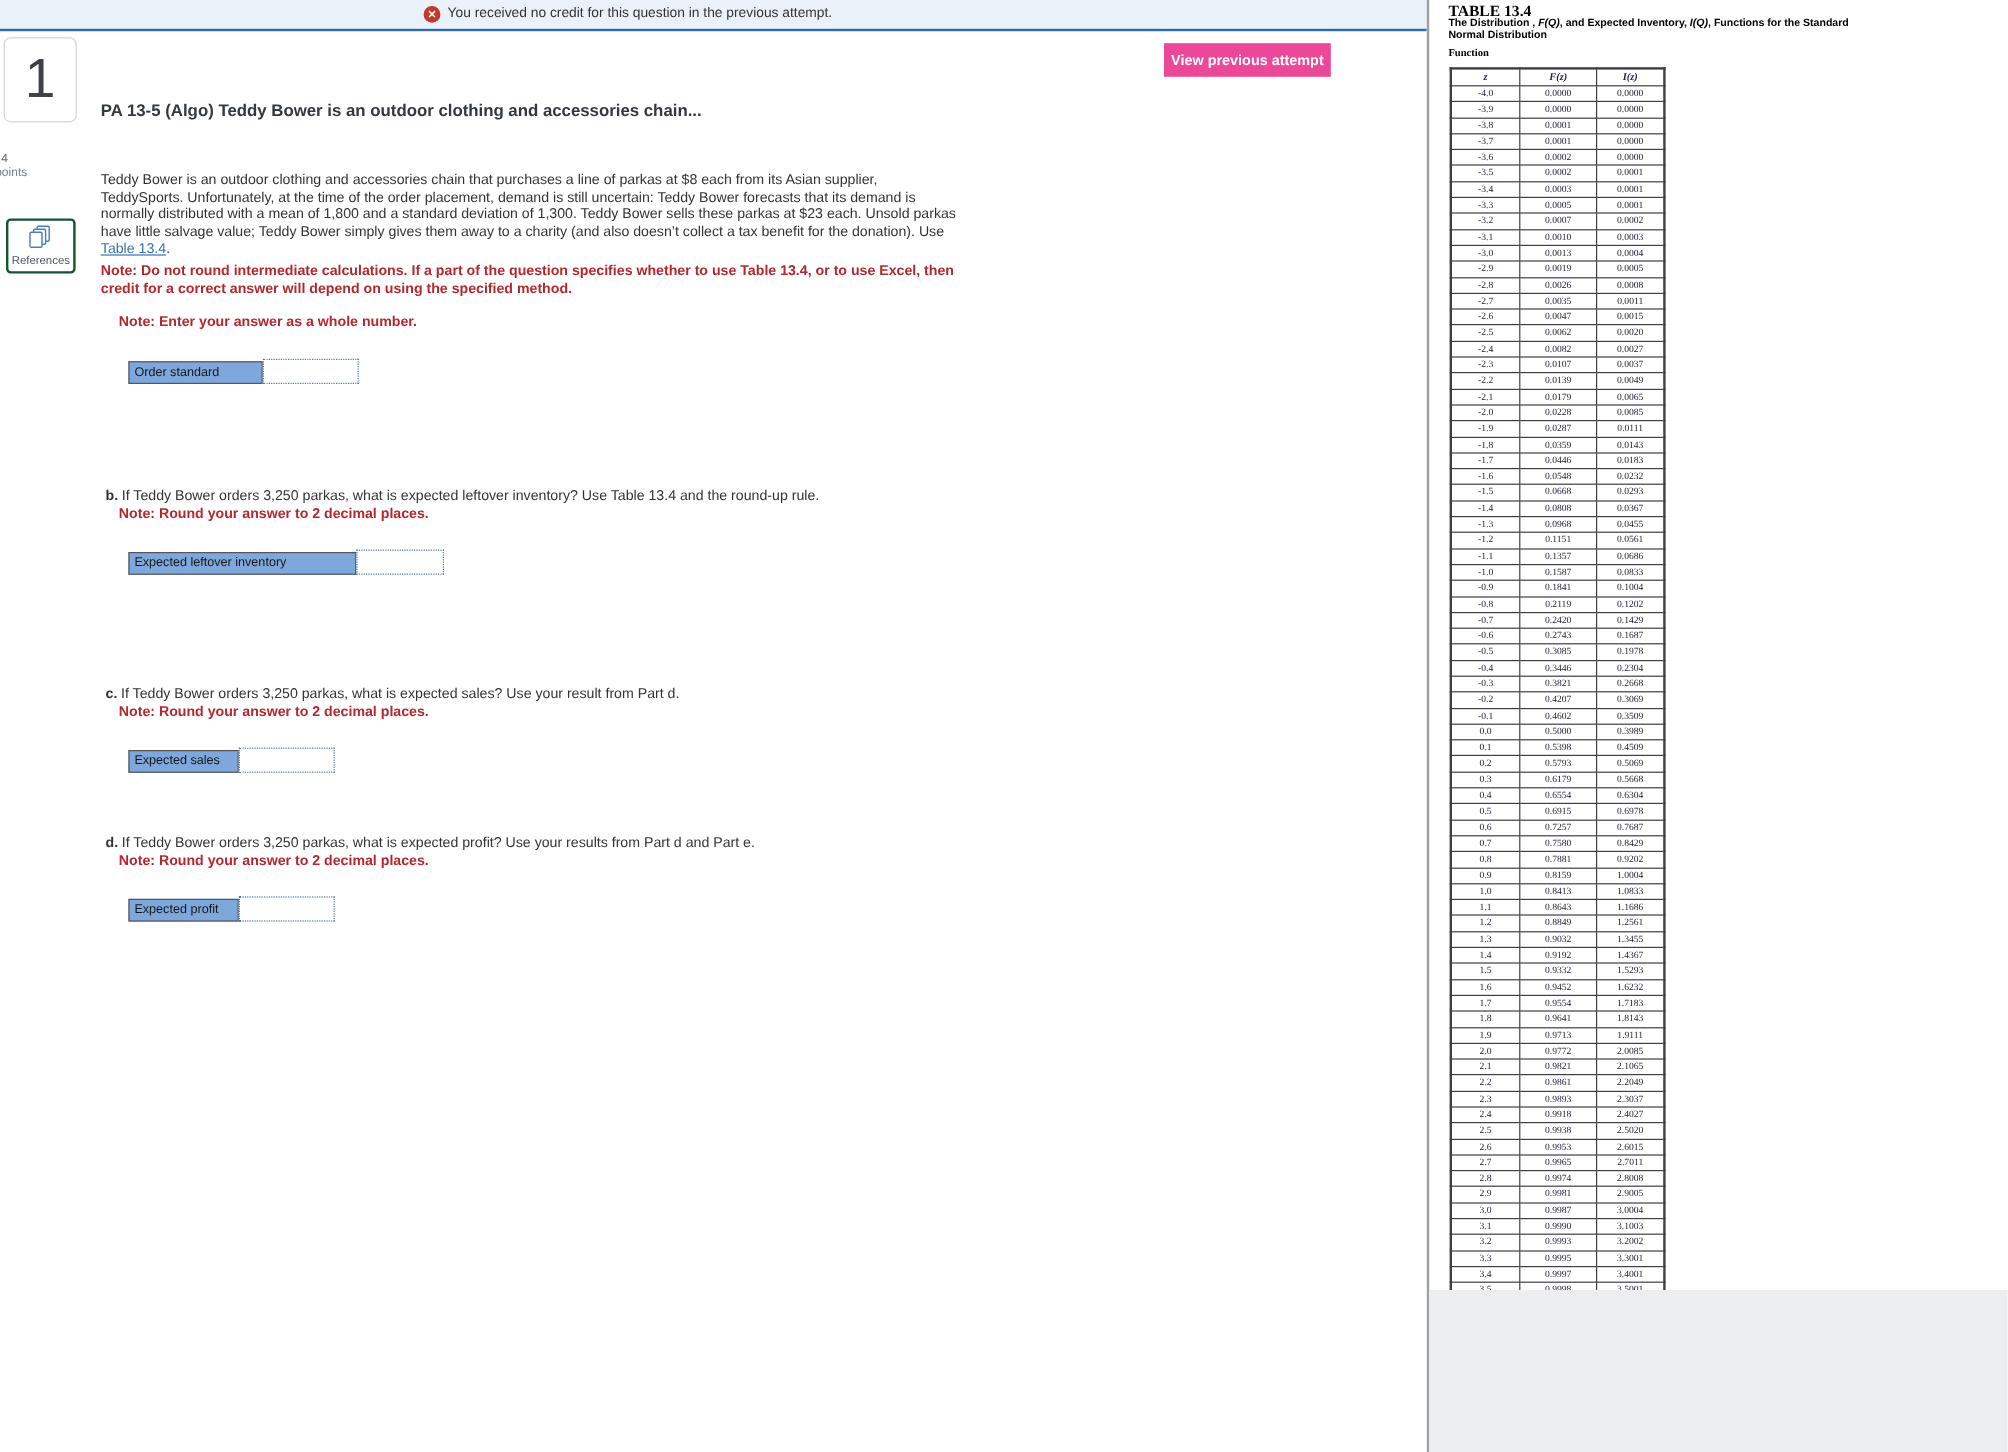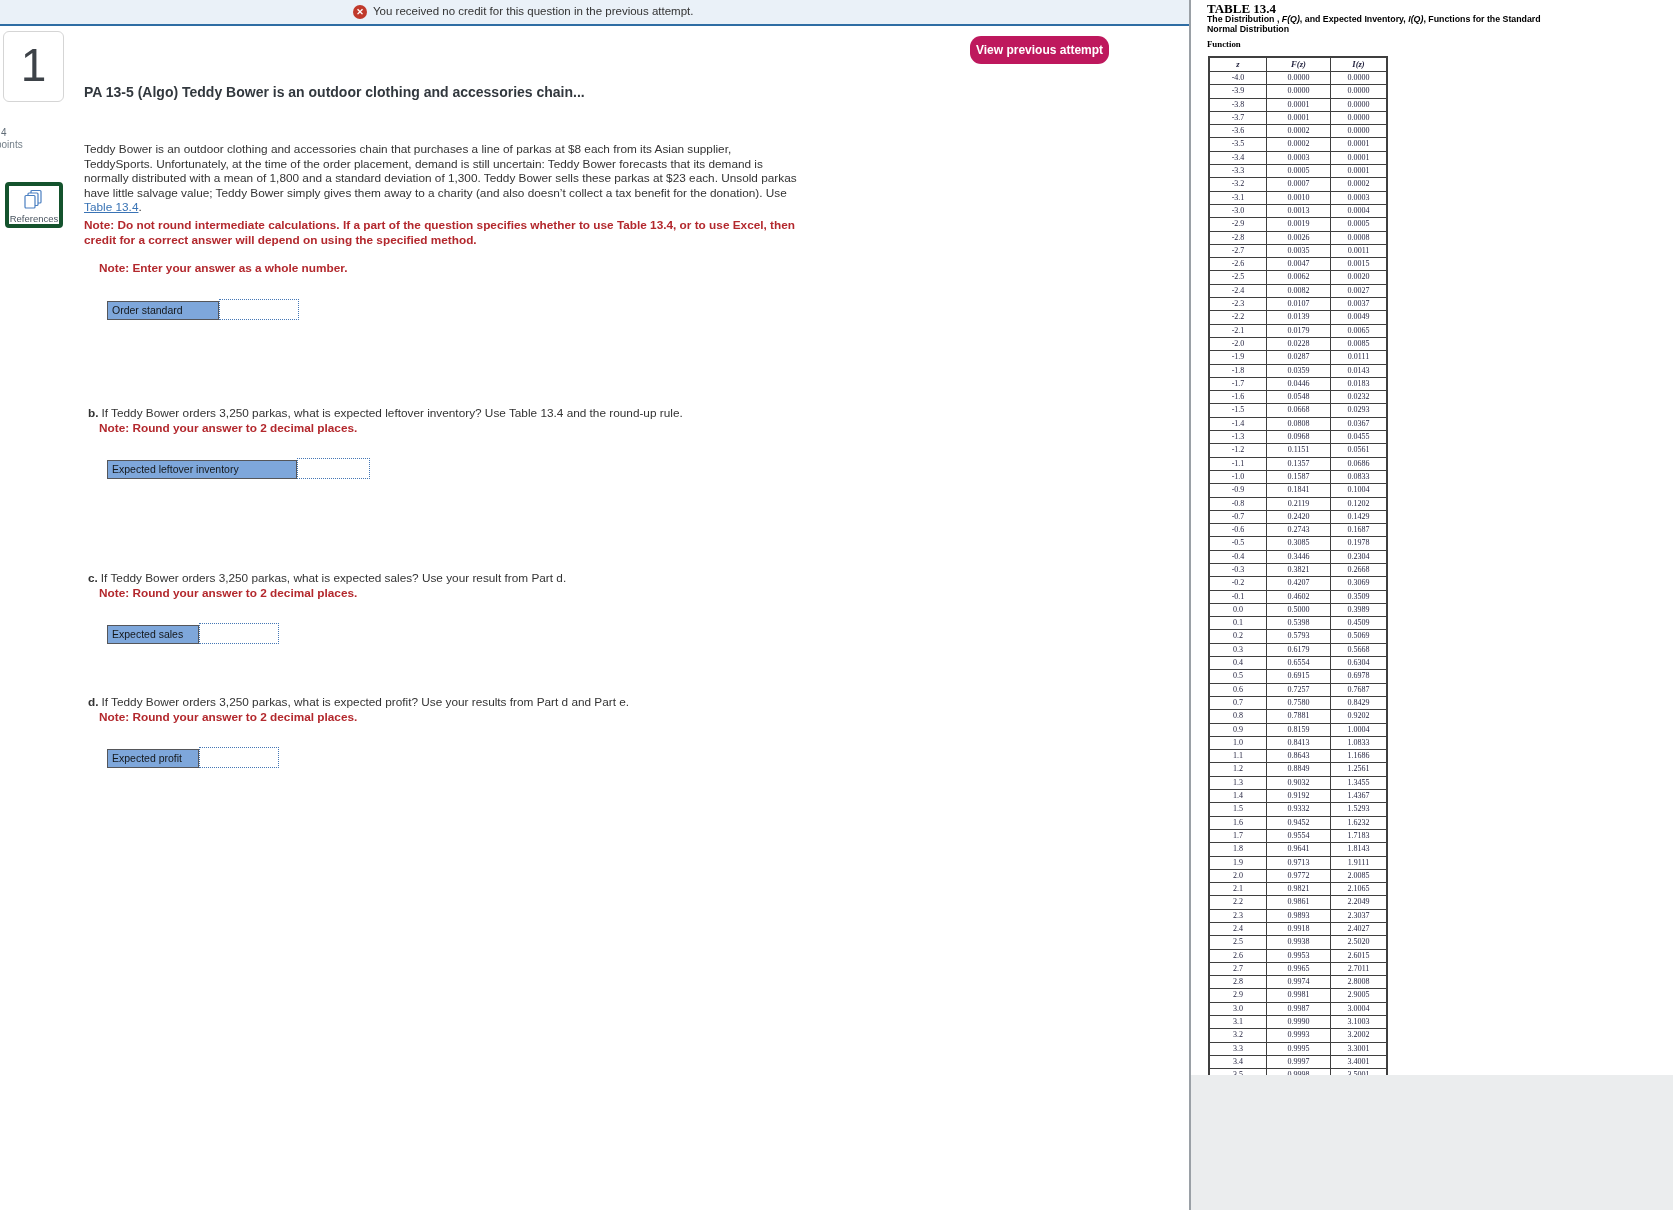--- a/index.html
+++ b/index.html
@@ -7,31 +7,31 @@
     width:1673px;height:1210px;position:relative;overflow:hidden;
     background:#ffffff;font-family:"Liberation Sans",sans-serif;
   }
   
   .banner{position:absolute;left:0;top:0;width:1189px;height:24px;
     background:#eaf1f8;border-bottom:2px solid #2e6da4;}
   .banner-icon{position:absolute;left:353px;top:5px;width:14px;height:14px;border-radius:50%;
     background:#c0392b;color:#fff;font-size:9px;font-weight:bold;text-align:center;line-height:14px;}
   .banner-text{position:absolute;left:373px;top:5px;font-size:11.5px;color:#333;}
   
-  .btn-view{position:absolute;left:970px;top:36px;width:139px;height:28px;background:#be185d;
-    border-radius:11px;color:#ffffff;font-weight:bold;font-size:12px;text-align:center;line-height:28px;cursor:pointer;}
+  .btn-view{position:absolute;left:970px;top:36px;width:139px;height:28px;background:#ec4899;
+    border-radius:0;color:#ffffff;font-weight:bold;font-size:12px;text-align:center;line-height:28px;cursor:pointer;}
   
   .qcard{position:absolute;left:3px;top:31px;width:59px;height:69px;background:#fff;
     border:1px solid #d5d5d5;border-radius:6px;text-align:center;}
   .qcard-number{font-size:46px;color:#3d4248;line-height:67px;}
   .points{position:absolute;left:0;top:127px;font-size:10px;color:#5f6b76;line-height:12px;}
   .points-value{margin-left:1px;}
   .points-label{margin-left:-4px;color:#75808a;}
   .refcard{position:absolute;left:5px;top:182px;width:58px;height:46px;background:#fff;
-    border:4px solid #14532d;border-radius:4px;text-align:center;cursor:pointer;padding-top:3px;box-sizing:border-box;}
+    border:2px solid #14532d;border-radius:4px;text-align:center;cursor:pointer;padding-top:3px;box-sizing:border-box;}
   .ref-label{font-size:9.5px;color:#4a5560;margin-top:0px;}
   
   .problem-title{position:absolute;left:84px;top:84px;font-size:14px;font-weight:bold;color:#32383e;}
   .problem-body{position:absolute;left:84px;top:142px;width:714px;font-size:11.8px;line-height:14.6px;color:#333;}
   .problem-link{color:#3973b5;text-decoration:underline;cursor:pointer;}
   .red-note{color:#b3282d;font-weight:bold;}
   .problem-body .red-note{margin-top:3px;}
   .part{position:absolute;left:88px;width:732px;font-size:11.8px;line-height:14.6px;color:#333;}
   .part-a{top:261px;} .part-b{top:406px;} .part-c{top:571px;} .part-d{top:695px;}
   .part-letter{font-weight:bold;margin-right:3px;}

